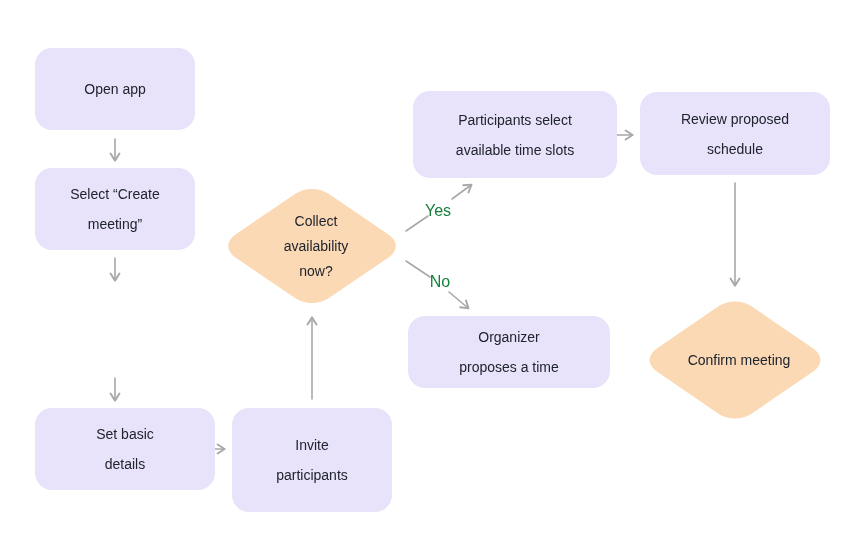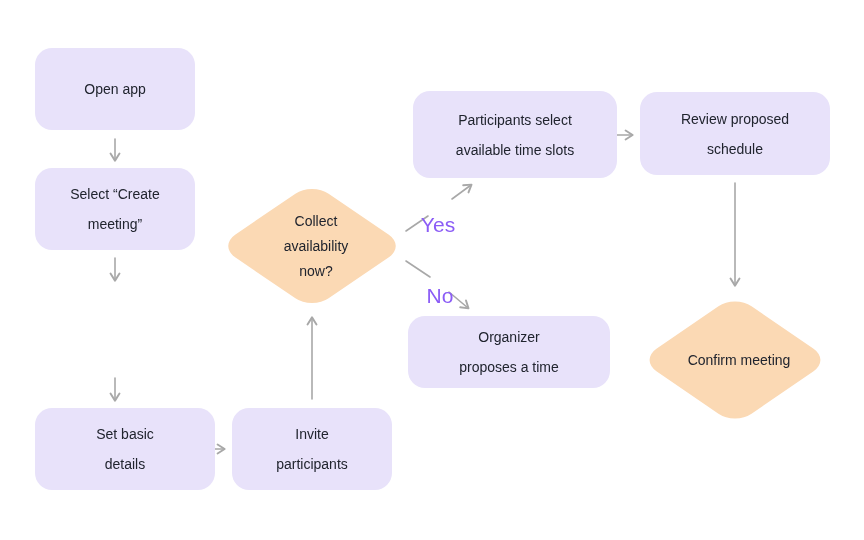--- a/index.html
+++ b/index.html
@@ -53,24 +53,23 @@
     width: 100%;
     height: 100%;
     display: flex;
     align-items: center;
     justify-content: center;
     text-align: center;
     line-height: 25px;
   }
   .edge-label {
     position: absolute;
-    font-size: 21px;
-    color: #8b5cf6;
+    font-size: 16px;
+    color: #15803d;
     transform: translate(-50%, -50%);
-    margin-top: 14px;
   }
 </style>
 </head>
 <body>
 
 <div class="canvas">
 
   <svg class="edges" width="864" height="540" viewBox="0 0 864 540">
     <defs>
       <marker id="arr" viewBox="0 0 10 10" refX="7" refY="5" markerWidth="8" markerHeight="8" orient="auto-start-reverse">
@@ -100,21 +99,21 @@
     <span class="label">Select “Create
 meeting”</span>
   </div>
 
 
   <div class="node process" style="left:35px; top:408px; width:180px; height:82px">
     <span class="label">Set basic
 details</span>
   </div>
 
-  <div class="node process" style="left:232px; top:408px; width:160px; height:82px">
+  <div class="node process" style="left:232px; top:408px; width:160px; height:104px">
     <span class="label">Invite
 participants</span>
   </div>
 
   <div class="diamond" style="left:218px; top:182px; width:188px; height:128px">
     <div class="diamond-shape" style="left:49px; top:19px; width:90px; height:90px; transform: scaleX(1.469) rotate(45deg);"></div>
     <span class="label">Collect
 availability
 now?</span>
   </div>

